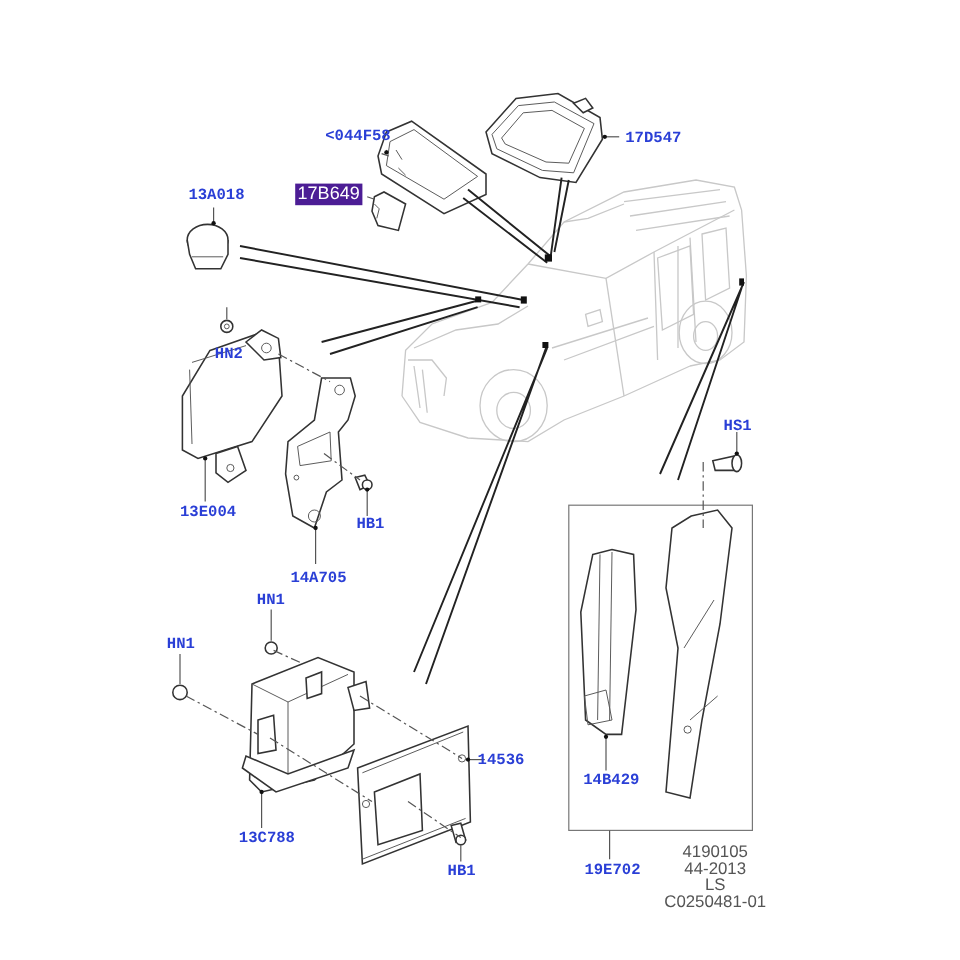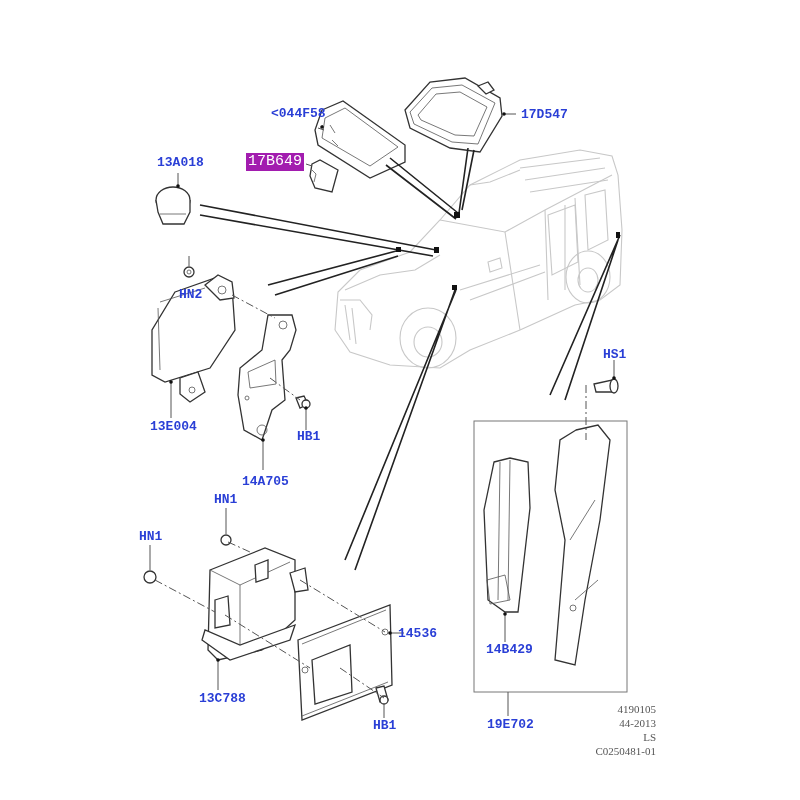--- a/index.html
+++ b/index.html
@@ -1,20 +1,20 @@
 <!DOCTYPE html>
 <html><head>
   <meta charset="utf-8">
   <style>
     html, body { margin: 0; padding: 0; background: #ffffff; }
     body { width: 800px; height: 800px; position: relative; overflow: hidden; font-family: "DejaVu Sans", sans-serif; }
     #diagram { position: absolute; left: 0; top: 0; width: 800px; height: 800px; }
     .lbl { position: absolute; font-family: Liberation Mono, monospace; font-size: 13px; font-weight: bold; color: #2a3fd6; white-space: nowrap; line-height: 12px; cursor: pointer; }
-    .lbl-hl { position: absolute; font-family: Liberation Mono, monospace; font-size: 15px; color: #ffffff; background: #a21caf; padding: 0 2px; line-height: 18px; white-space: nowrap; cursor: pointer; }
-    .ref { position: absolute; font-family: Liberation Serif, serif; font-size: 11px; color: #555555; text-align: right; width: 120px; line-height: 14px; }
+    .lbl-hl { position: absolute; font-family: Liberation Sans, sans-serif; font-size: 15px; color: #ffffff; background: #4c1d95; padding: 0 2px; line-height: 18px; white-space: nowrap; cursor: pointer; }
+    .ref { position: absolute; font-family: Liberation Sans, sans-serif; font-size: 14px; color: #555555; text-align: center; width: 120px; line-height: 14px; }
     svg .o { fill: #ffffff; stroke: #333; stroke-width: 1.3; }
     svg .t { fill: none; stroke: #555; stroke-width: 0.8; }
     svg .car { fill: none; stroke: #c8c8c8; stroke-width: 1.1; }
     svg .lead { stroke: #222; stroke-width: 1.6; fill: none; }
     svg .ll { stroke: #555; stroke-width: 1; fill: none; }
     svg .dash { stroke: #555; stroke-width: 1; fill: none; stroke-dasharray: 8 3 2 3; }
     svg .dot { fill: #111; }
   </style>
 </head>
 <body>

